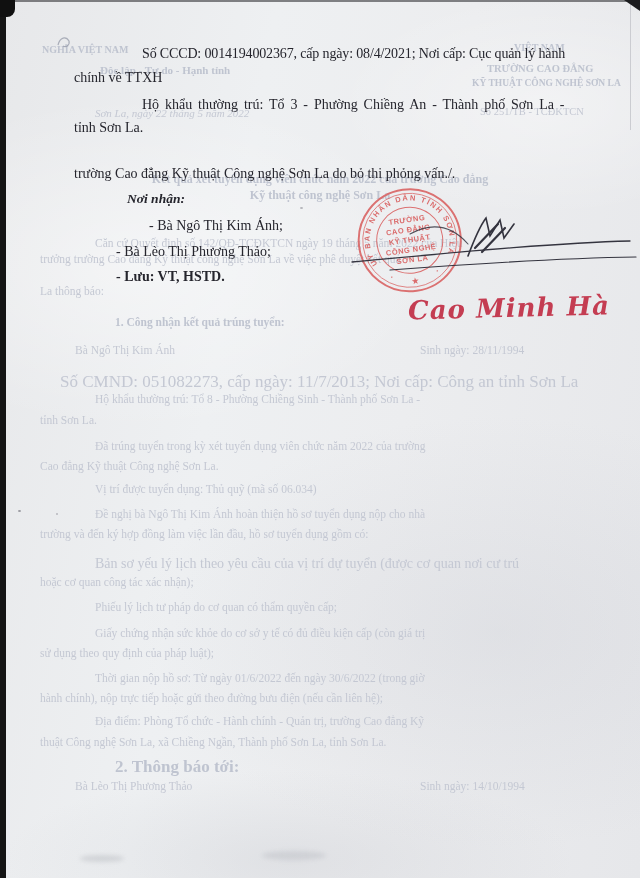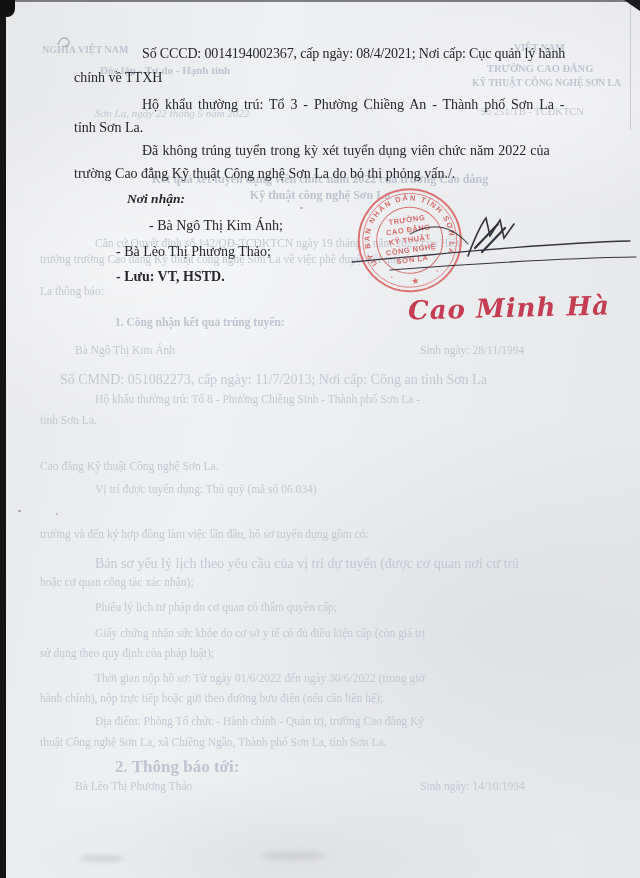--- a/index.html
+++ b/index.html
@@ -51,44 +51,45 @@
   <div class="bleed i" style="left:95px;top:107px;font-size:11px;">Sơn La, ngày 22 tháng 5 năm 2022</div>
   <div class="bleed" style="left:480px;top:106px;font-size:10.5px;">Số 251/TB - TCĐKTCN</div>
   <div class="bleed b c" style="left:120px;top:172px;width:400px;font-size:12px;">Kết quả xét tuyển dụng viên chức năm 2022 của trường Cao đẳng</div>
   <div class="bleed b c" style="left:120px;top:188px;width:400px;font-size:12px;">Kỹ thuật công nghệ Sơn La</div>
   <div class="bleed" style="left:95px;top:237px;font-size:11.5px;">Căn cứ Quyết định số 142/QĐ-TCĐKTCN ngày 19 tháng 5 năm 2022 của Hiệu</div>
   <div class="bleed" style="left:40px;top:253px;font-size:11.5px;">trưởng trường Cao đẳng Kỹ thuật công nghệ Sơn La về việc phê duyệt kết quả</div>
   <div class="bleed" style="left:40px;top:285px;font-size:11.5px;">La thông báo:</div>
   <div class="bleed b" style="left:115px;top:316px;font-size:11.5px;">1. Công nhận kết quả trúng tuyển:</div>
   <div class="bleed" style="left:75px;top:344px;font-size:11.5px;">Bà Ngô Thị Kim Ánh</div>
   <div class="bleed" style="left:420px;top:344px;font-size:11.5px;">Sinh ngày: 28/11/1994</div>
-  <div class="bleed" style="left:60px;top:372px;font-size:14px;">Số CMND: 051082273, cấp ngày: 11/7/2013; Nơi cấp: Công an tỉnh Sơn La</div>
+  <div class="bleed" style="left:60px;top:372px;font-size:17px;">Số CMND: 051082273, cấp ngày: 11/7/2013; Nơi cấp: Công an tỉnh Sơn La</div>
   <div class="bleed" style="left:95px;top:393px;font-size:11.5px;">Hộ khẩu thường trú: Tổ 8 - Phường Chiềng Sinh - Thành phố Sơn La -</div>
   <div class="bleed" style="left:40px;top:414px;font-size:11.5px;">tỉnh Sơn La.</div>
+  <div class="bleed" style="left:95px;top:440px;font-size:11.5px;">Đã trúng tuyển trong kỳ xét tuyển dụng viên chức năm 2022 của trường</div>
   <div class="bleed" style="left:40px;top:460px;font-size:11.5px;">Cao đẳng Kỹ thuật Công nghệ Sơn La.</div>
   <div class="bleed" style="left:95px;top:483px;font-size:11.5px;">Vị trí được tuyển dụng: Thủ quỹ (mã số 06.034)</div>
+  <div class="bleed" style="left:95px;top:508px;font-size:11.5px;">Đề nghị bà Ngô Thị Kim Ánh hoàn thiện hồ sơ tuyển dụng nộp cho nhà</div>
   <div class="bleed" style="left:40px;top:528px;font-size:11.5px;">trường và đến ký hợp đồng làm việc lần đầu, hồ sơ tuyển dụng gồm có:</div>
   <div class="bleed" style="left:95px;top:556px;font-size:14px;">Bản sơ yếu lý lịch theo yêu cầu của vị trí dự tuyển (được cơ quan nơi cư trú</div>
   <div class="bleed" style="left:40px;top:576px;font-size:11.5px;">hoặc cơ quan công tác xác nhận);</div>
   <div class="bleed" style="left:95px;top:601px;font-size:11.5px;">Phiếu lý lịch tư pháp do cơ quan có thẩm quyền cấp;</div>
   <div class="bleed" style="left:95px;top:627px;font-size:11.5px;">Giấy chứng nhận sức khỏe do cơ sở y tế có đủ điều kiện cấp (còn giá trị</div>
   <div class="bleed" style="left:40px;top:647px;font-size:11.5px;">sử dụng theo quy định của pháp luật);</div>
   <div class="bleed" style="left:95px;top:672px;font-size:11.5px;">Thời gian nộp hồ sơ: Từ ngày 01/6/2022 đến ngày 30/6/2022 (trong giờ</div>
   <div class="bleed" style="left:40px;top:692px;font-size:11.5px;">hành chính), nộp trực tiếp hoặc gửi theo đường bưu điện (nếu cần liên hệ);</div>
   <div class="bleed" style="left:95px;top:715px;font-size:11.5px;">Địa điểm: Phòng Tổ chức - Hành chính - Quản trị, trường Cao đẳng Kỹ</div>
   <div class="bleed" style="left:40px;top:736px;font-size:11.5px;">thuật Công nghệ Sơn La, xã Chiềng Ngần, Thành phố Sơn La, tỉnh Sơn La.</div>
   <div class="bleed b" style="left:115px;top:757px;font-size:17px;">2. Thông báo tới:</div>
   <div class="bleed" style="left:75px;top:780px;font-size:11.5px;">Bà Lèo Thị Phương Thảo</div>
   <div class="bleed" style="left:420px;top:780px;font-size:11.5px;">Sinh ngày: 14/10/1994</div>
 
   <div class="ln" style="left:142px;top:46px;letter-spacing:-0.15px;">Số CCCD: 0014194002367, cấp ngày: 08/4/2021; Nơi cấp: Cục quản lý hành</div>
   <div class="ln" style="left:74px;top:70px;">chính về TTXH</div>
   <div class="ln" style="left:142px;top:97px;word-spacing:2.4px;">Hộ khẩu thường trú: Tổ 3 - Phường Chiềng An - Thành phố Sơn La -</div>
   <div class="ln" style="left:74px;top:120px;">tỉnh Sơn La.</div>
-  <div class="ln" style="left:142px;top:143px;word-spacing:0.6px;">Đã không trúng tuyển trong kỳ xét tuyển dụng viên chức năm 2022 của</div>
   <div class="ln" style="left:74px;top:166px;">trường Cao đẳng Kỹ thuật Công nghệ Sơn La do bỏ thi phỏng vấn./.</div>
 
   <div class="ln notes-header" style="left:127px;top:191px;">Nơi nhận:</div>
   <div class="ln" style="left:116px;top:218px;margin-left:33px;">- Bà Ngô Thị Kim Ánh;</div>
   <div class="ln" style="left:116px;top:244px;">- Bà Lèo Thị Phương Thảo;</div>
   <div class="ln" style="left:116px;top:269px;font-weight:bold;">- Lưu: VT, HSTD.</div>
 
 
   <svg class="stamp" viewBox="0 0 124 124">
     <g fill="none" stroke="#d96060">

